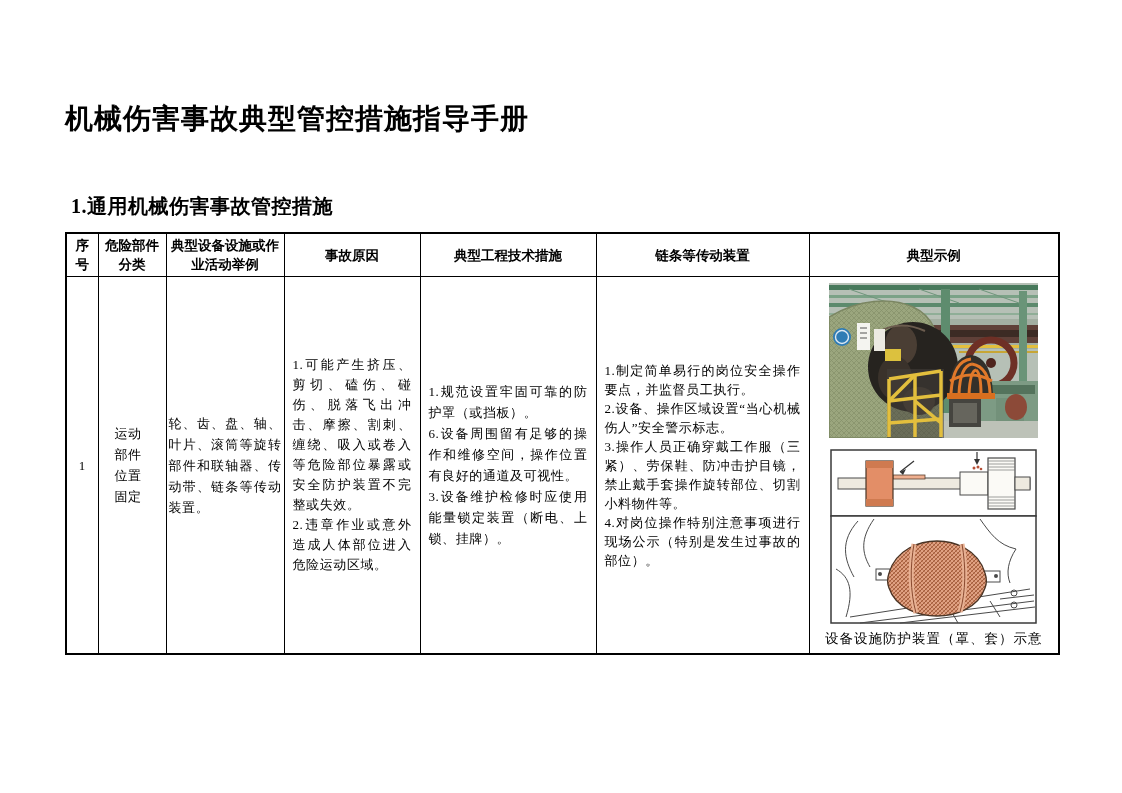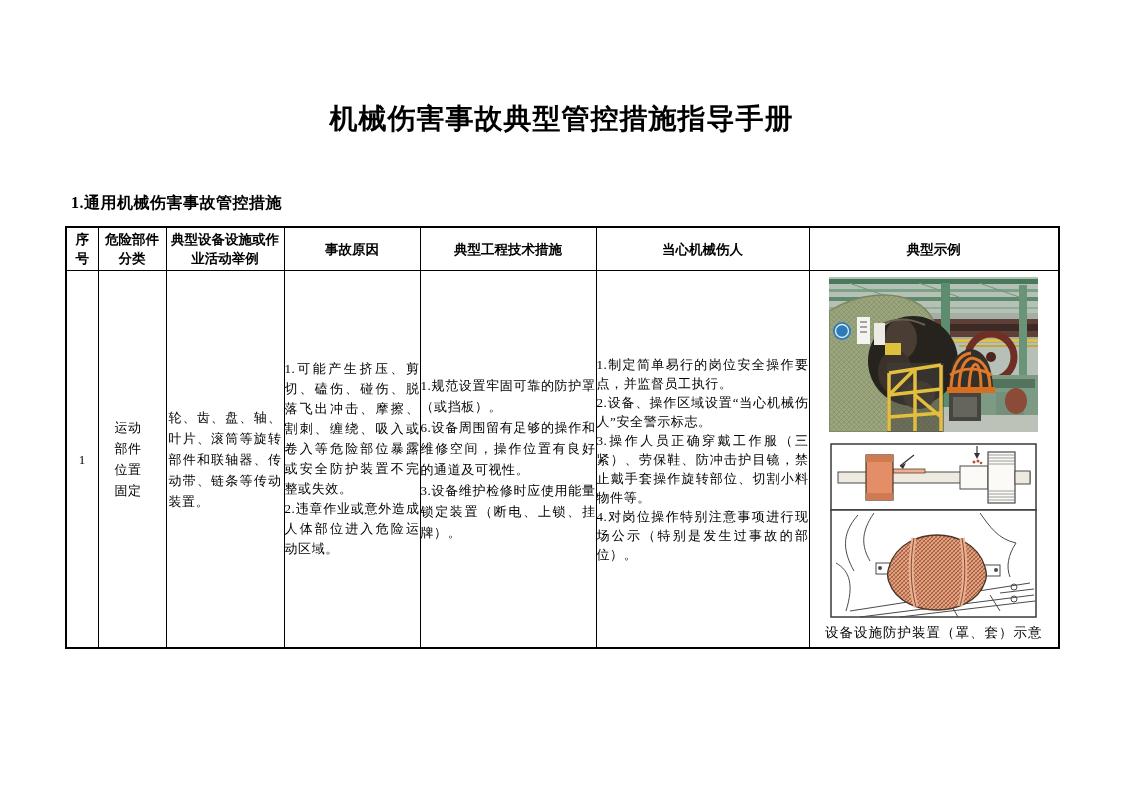--- a/index.html
+++ b/index.html
@@ -6,30 +6,30 @@
   html,body { background:#ffffff; }
   body {
     width:1122px; height:793px;
     font-family:"Liberation Serif","DejaVu Serif",serif;
     color:#000;
     overflow:hidden;
   }
   .page { padding:100px 64px 0 65px; }
 
   .doc-title {
-    text-align:center;
+    text-align:left;
     font-family:"Liberation Sans","DejaVu Sans",sans-serif;
     font-weight:bold;
     font-size:28px;
     letter-spacing:1px;
     color:#000;
   }
   .section-heading {
     margin:55px 0 12px 6px;
-    font-size:16px;
+    font-size:20px;
     font-weight:600;
     letter-spacing:0.5px;
   }
 
   table.measures {
     border-collapse:collapse;
     table-layout:fixed;
     width:993px;
     border:2px solid #000;
   }
@@ -44,21 +44,21 @@
     font-weight:bold;
     font-size:13.5px;
     text-align:center;
     padding:2px 3px;
     line-height:19px;
   }
   .measures td {
     font-size:13px;
     line-height:21px;
     letter-spacing:0.6px;
-    padding:4px 0;
+    padding:4px 8px;
   }
   td.c-seq { text-align:center; padding:4px 2px; }
   td.c-cat { padding:4px 16px; }
   td.c-equip { padding:4px 2px; text-align:justify; }
   td.pre { white-space:pre-line; text-align:justify; }
   td.c-cause { line-height:20px; }
   td.c-mgmt { line-height:19px; }
   td.c-example { padding:6px 20px 4px 20px; vertical-align:middle; }
 
   .example-stack { display:flex; flex-direction:column; align-items:center; }
@@ -92,21 +92,21 @@
         <col style="width:213px">
       <col style="width:250px">
     </colgroup>
     <thead>
       <tr>
         <th>序号</th>
         <th>危险部件分类</th>
         <th>典型设备设施或作业活动举例</th>
         <th>事故原因</th>
         <th>典型工程技术措施</th>
-        <th>当心机械伤人</th>
+        <th>链条等传动装置</th>
         <th>典型示例</th>
       </tr>
     </thead>
     <tbody>
       <tr>
         <td class="c-seq">1</td>
         <td class="c-cat">运动部件位置固定</td>
         <td class="c-equip">轮、齿、盘、轴、叶片、滚筒等旋转部件和联轴器、传动带、链条等传动装置。</td>
         <td class="c-cause pre">1.可能产生挤压、剪切、磕伤、碰伤、脱落飞出冲击、摩擦、割刺、缠绕、吸入或卷入等危险部位暴露或安全防护装置不完整或失效。
 2.违章作业或意外造成人体部位进入危险运动区域。</td>

